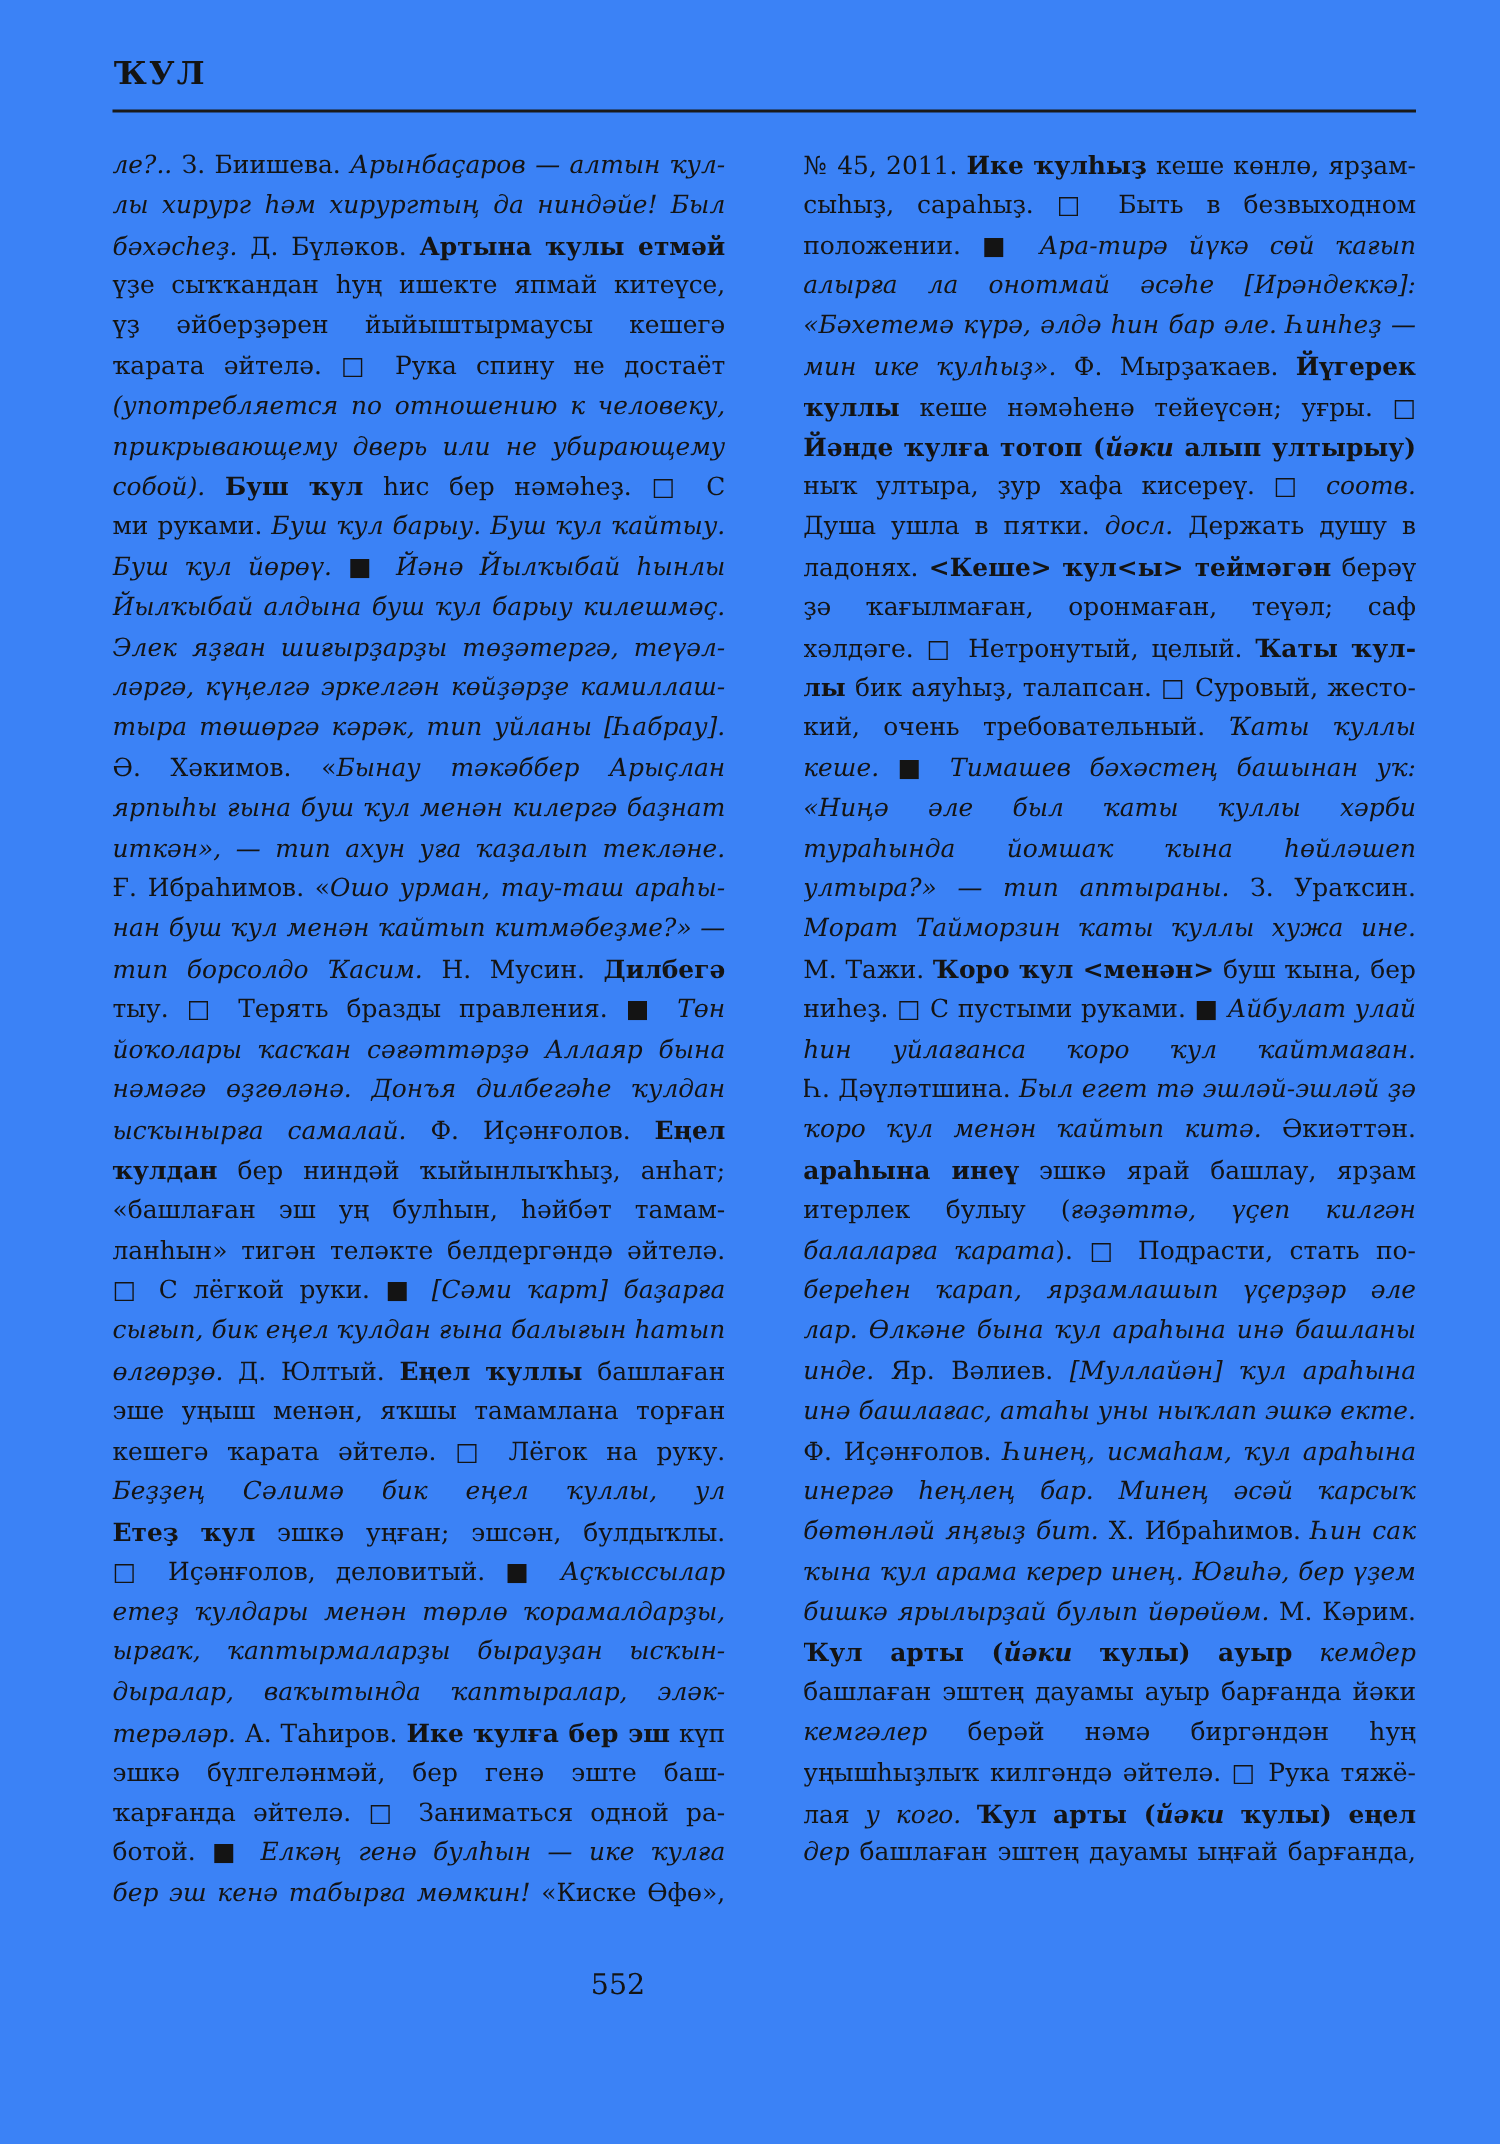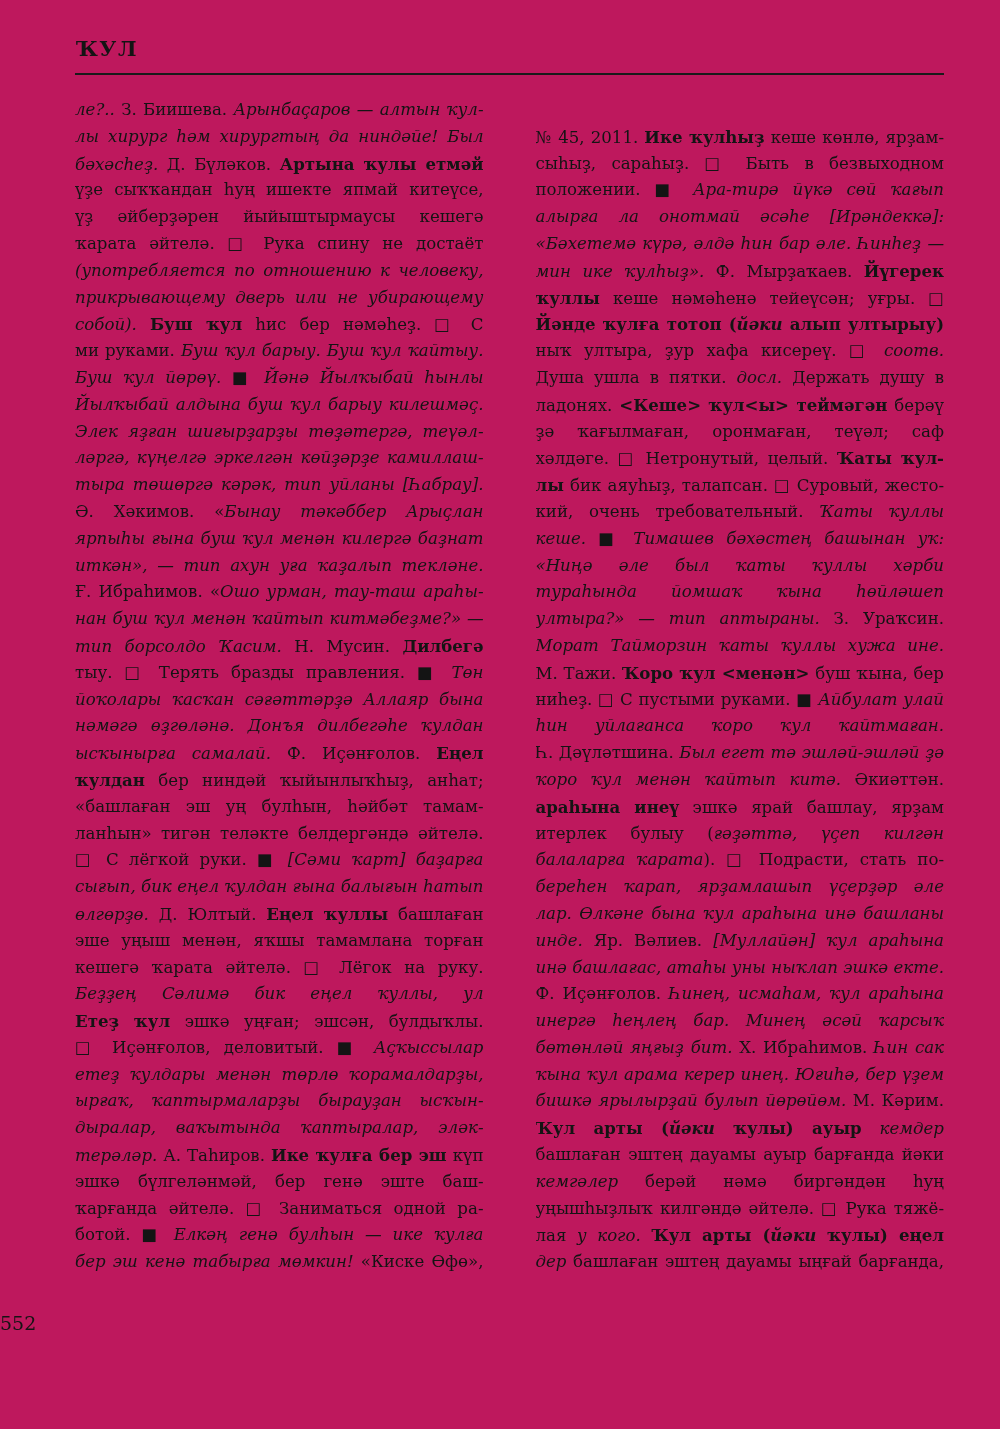--- a/index.html
+++ b/index.html
@@ -1,21 +1,21 @@
 <!DOCTYPE html>
 <html><head>
 <meta charset="utf-8">
 <style>
   html, body { margin: 0; padding: 0; background: #e8e8e8; }
   .page {
     position: relative;
     width: 1000px;
     height: 1429px;
     margin: 0 auto;
-    background: #be185d;
+    background: #3b82f6;
     color: #141414;
     font-family: "DejaVu Serif", "Liberation Serif", serif;
     overflow: hidden;
   }
   .running-head {
     position: absolute;
     top: 36px;
     left: 76px;
     font-size: 21px;
     font-weight: bold;
@@ -29,41 +29,41 @@
     height: 2px;
     background: #1a1a1a;
   }
   .columns {
     position: absolute;
     top: 97px;
     left: 75px;
     width: 869px;
     display: flex;
     gap: 52px;
-    align-items: flex-end;
   }
   .col { width: 417px; }
   .line {
     font-size: 16.6px;
     line-height: 26.8px;
     height: 26.8px;
     overflow: hidden;
     text-align: justify;
     text-align-last: justify;
     white-space: normal;
   }
   .s-n { font-style: normal; font-weight: normal; }
   .s-i { font-style: italic; }
   .s-b { font-weight: bold; }
   .s-bi { font-weight: bold; font-style: italic; }
   .page-number {
     position: absolute;
     top: 1312px;
     left: 0;
     width: 824px;
+    text-align: center;
     font-size: 19px;
   }
 </style>
 </head>
 <body>
 
 <div class="page">
   <div class="running-head">ҠУЛ</div>
   <div class="header-rule"></div>
 

